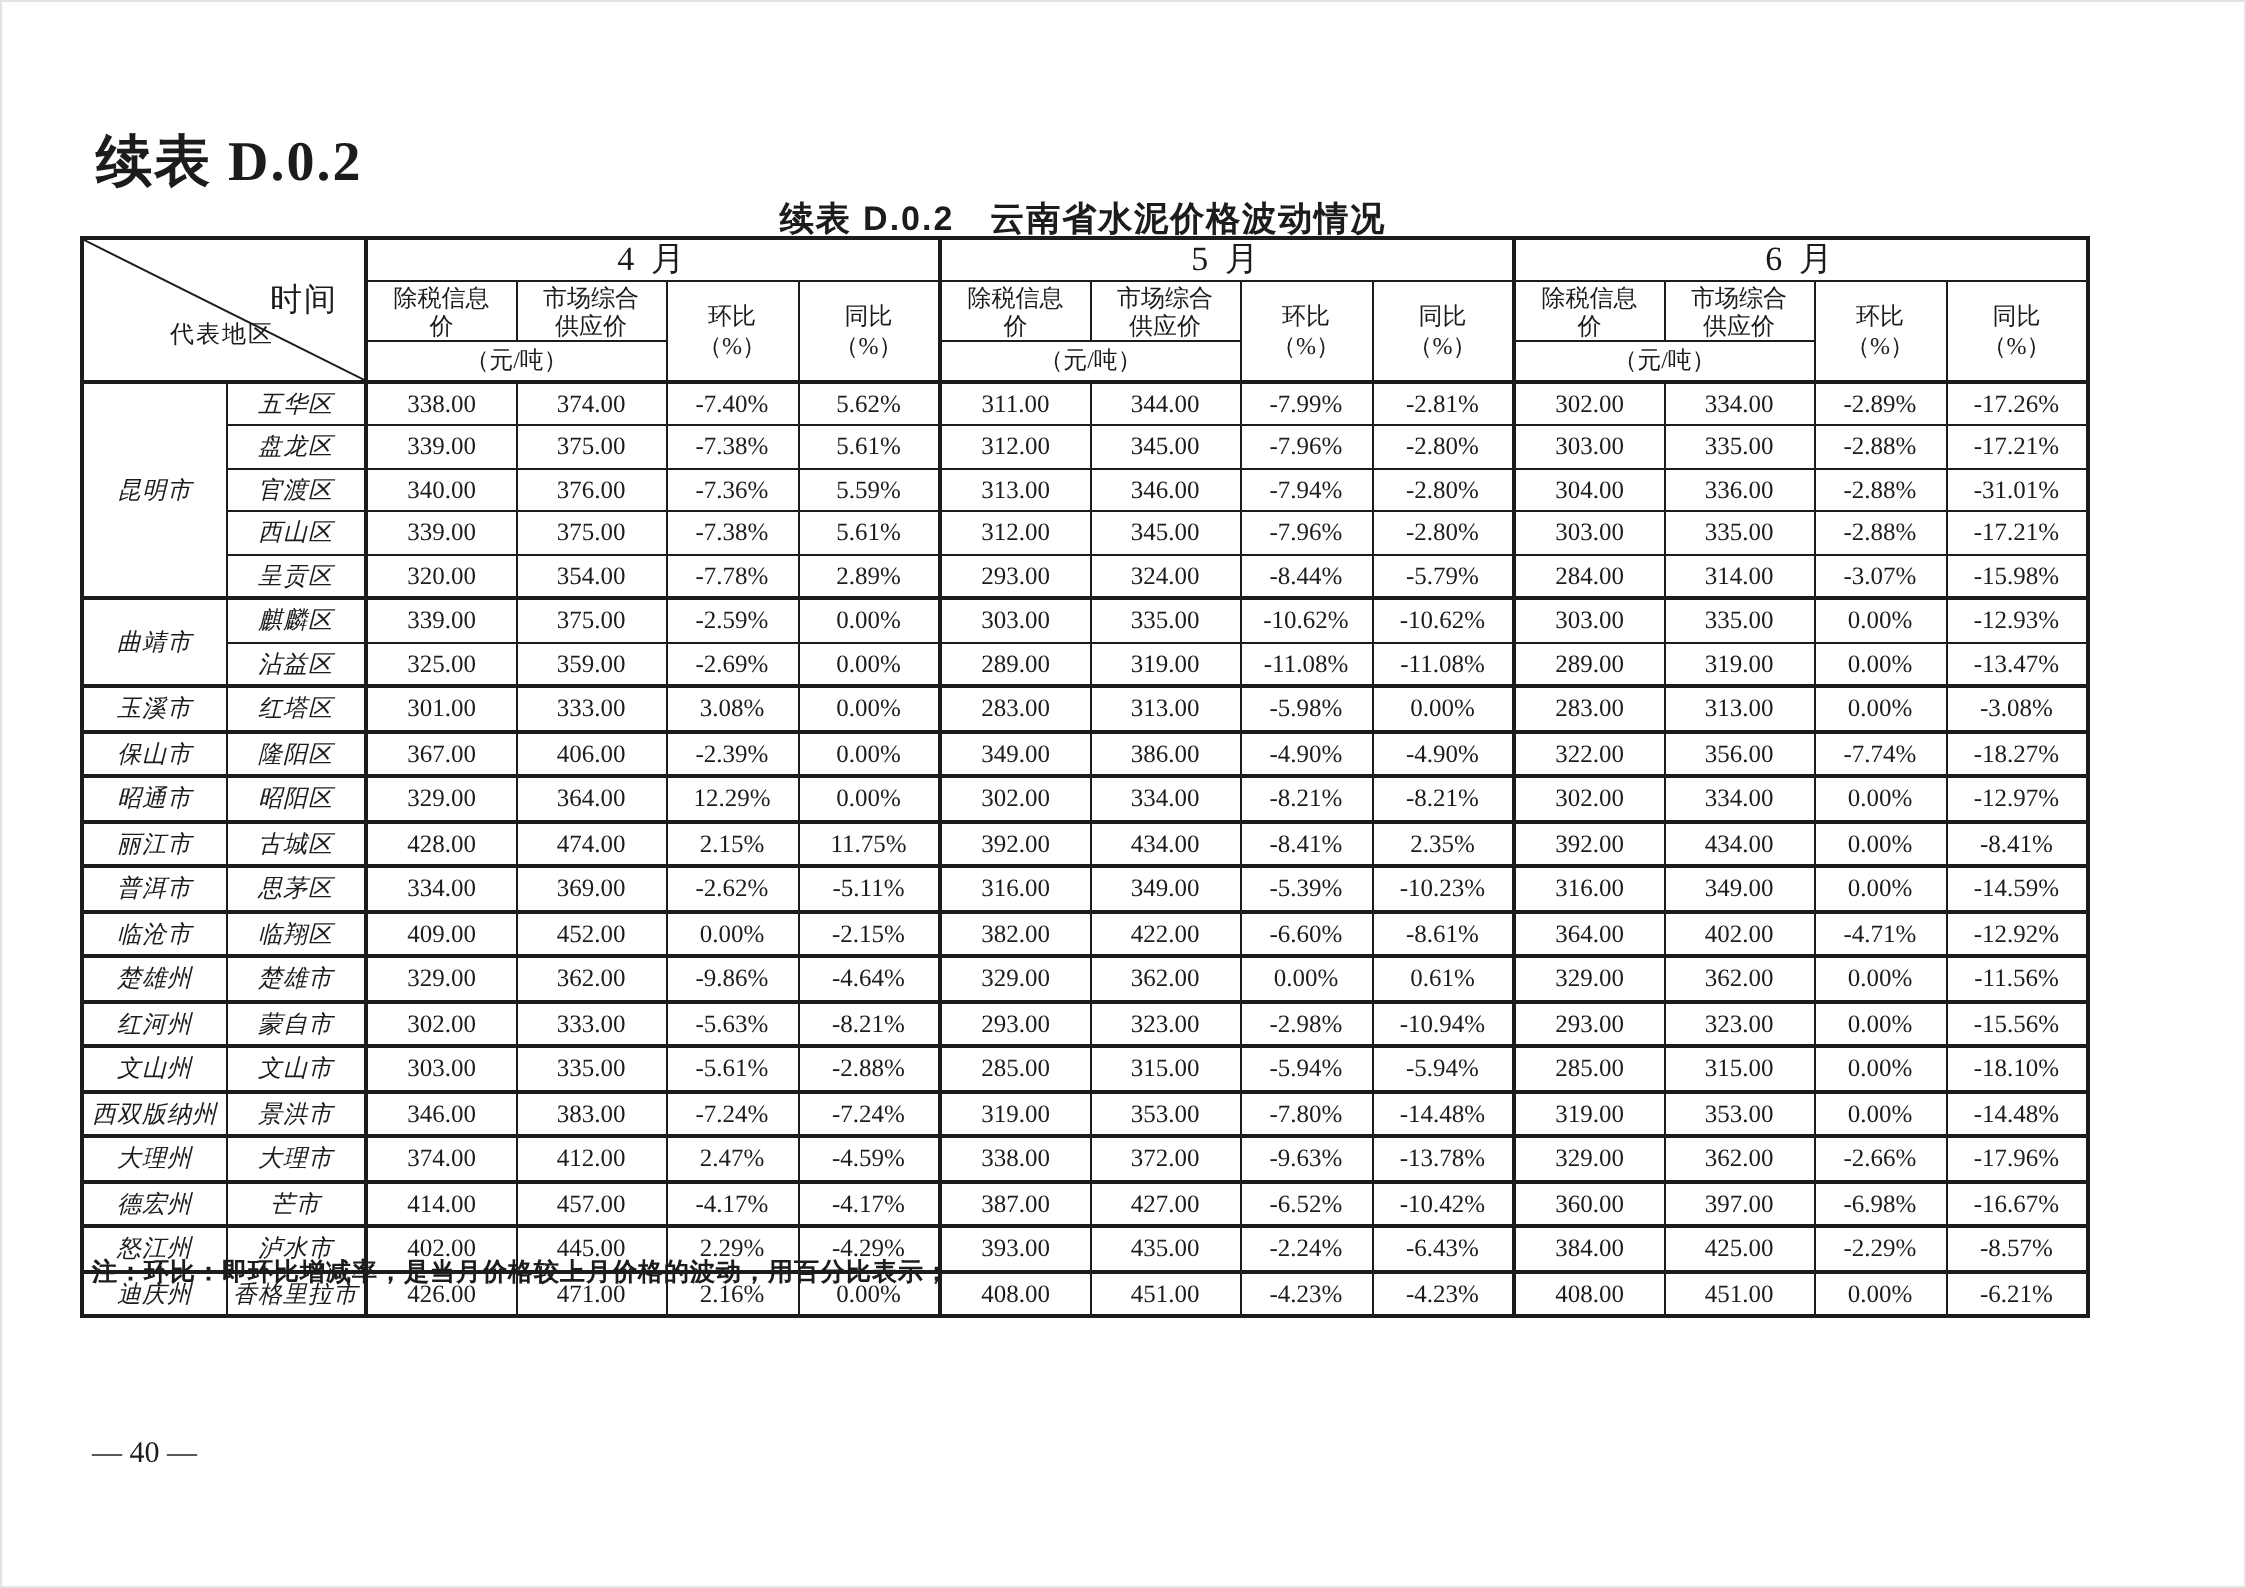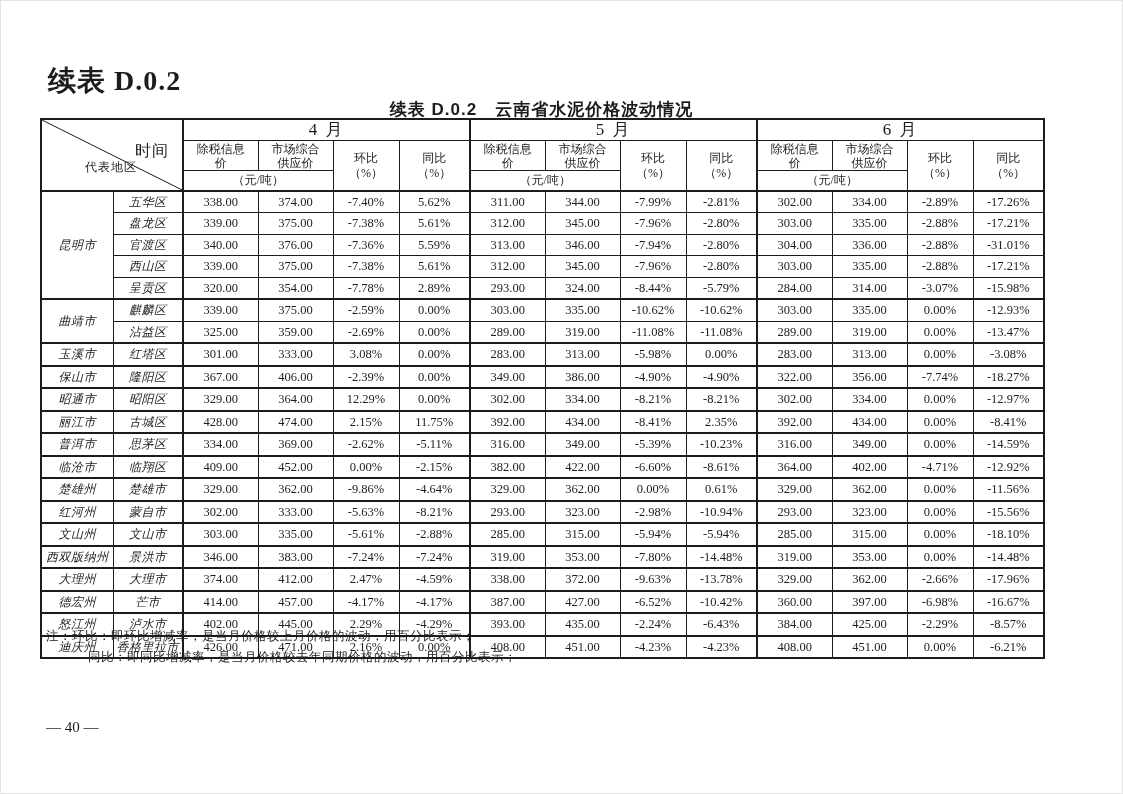--- a/index.html
+++ b/index.html
@@ -53,21 +53,21 @@
   th.diag svg.diag-line { position:absolute; left:0; top:0; width:100%; height:100%; display:block; }
   th.diag .corner-time {
     position:absolute; right:13px; top:21px; font-size:16px; letter-spacing:1px;
   }
   th.diag .corner-region {
     position:absolute; left:8px; top:40px; font-size:12px; letter-spacing:1px;margin-left:35px;
   }
 
   .notes {
     position:absolute; left:46px; top:626px;
-    font-size: 12.5px; line-height: 21px; letter-spacing: 0.5px;
+    font-size: 12.5px; line-height: 21px; letter-spacing: 0.5px; font-weight: bold;
   }
   .note-line { white-space: nowrap; }
   .note-line.indented { margin-left: 42px; }
   .page-number {
     position:absolute; left:46px; top:719px;
     font-size: 15px;
   }
 </style>
 </head>
 <body>
@@ -458,16 +458,15 @@
         <td class="mstart">408.00</td>
         <td>451.00</td>
         <td>0.00%</td>
         <td>-6.21%</td>
       </tr>
     </tbody>
 </table>
 
 <div class="notes">
   <div class="note-line"><span>注：</span><span>环比：即环比增减率，是当月价格较上月价格的波动，用百分比表示；</span></div>
-  <div class="note-line indented">同比：即同比增减率，是当月价格较去年同期价格的波动，用百分比表示；</div>
 </div>
 
 <div class="page-number">— 40 —</div>
 
 </body></html>

